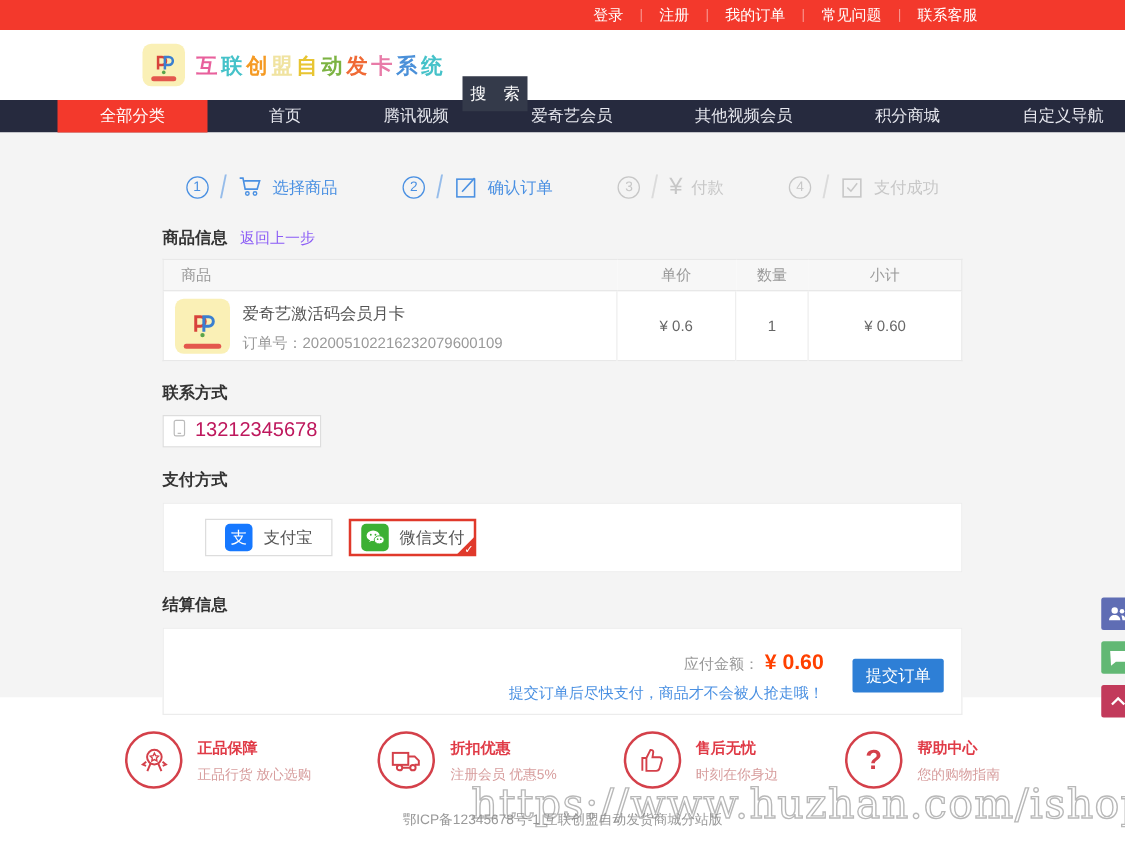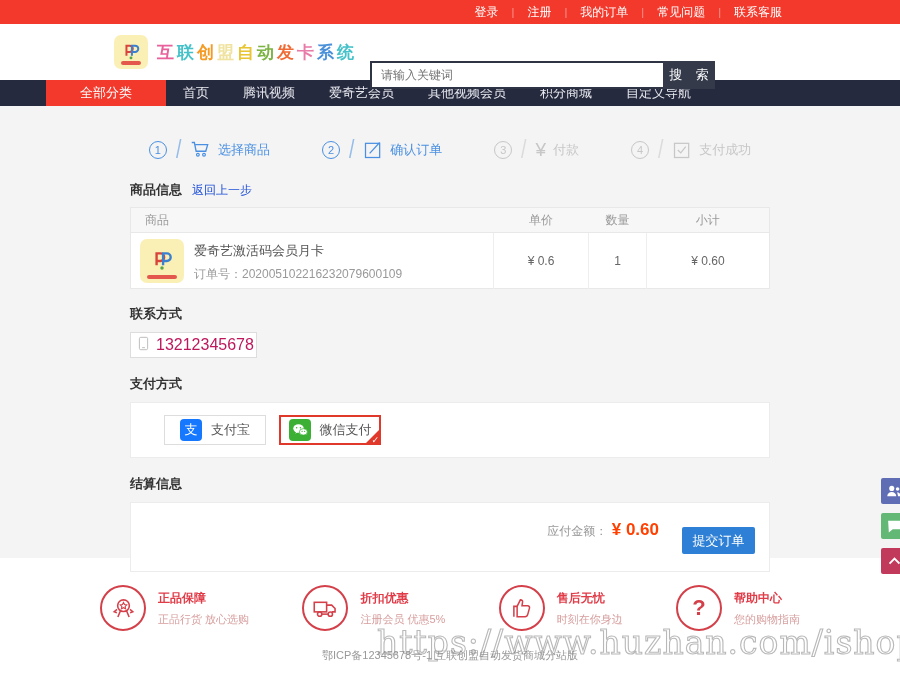--- a/index.html
+++ b/index.html
@@ -16,37 +16,37 @@
   .header { height:56px; position:relative; background:#fff; }
   .logo { position:absolute; left:114px; top:11px; display:flex; align-items:center; gap:9px; cursor:pointer; }
   .logo-icon { width:34px; height:34px; background:#faf0b6; border-radius:7px; position:relative; display:flex; align-items:center; justify-content:center; }
   .logo-strip { position:absolute; bottom:4px; left:7px; right:7px; height:4px; background:#e4574d; border-radius:2px; }
   .logo-text { font-size:17px; font-weight:bold; letter-spacing:3px; }
   .searchbox { position:absolute; left:370px; top:37px; display:flex; }
   .search-input { width:293px; height:28px; border:2px solid #2f3444; border-right:none; padding:0 9px; font-size:12px; color:#555; outline:none; }
   .search-btn { width:52px; height:28px; background:#343a4a; color:#fff; border:none; font-size:13px; letter-spacing:5px; cursor:pointer; padding-left:5px; }
 
   
-  .nav { height:26px; background:#262a3e; display:flex; align-items:stretch; padding-left:46px; }
+  .nav { height:26px; background:#262a3e; display:flex; align-items:stretch; padding-left:46px;gap:32px; }
   .nav-all { width:120px; background:#f3392c; color:#fff; font-size:13px; display:flex; align-items:center; justify-content:center; cursor:pointer; }
   .nav-item { padding:0 17px; color:#e7e8ef; font-size:13px; line-height:26px; cursor:pointer; }
 
   
   .main { background:#f4f4f4; height:452px; padding-top:14px; }
   .steps { display:flex; justify-content:center; gap:52px; padding:14px 0 16px; }
   .step { display:flex; align-items:center; gap:7px; color:#4a90e2; font-size:13px; }
   .step.inactive { color:#c7c7c7; }
   .step-num { width:18px; height:18px; border:1px solid currentColor; border-radius:50%; font-size:11px; display:flex; align-items:center; justify-content:center; }
   .step-slash { font-size:26px; font-weight:100; opacity:.55; margin:0 1px; transform:scaleX(.75); }
   .step-icon { display:flex; align-items:center; }
   .yen-glyph { font-size:19px; line-height:1; }
 
   .section { width:640px; margin:0 auto; }
   .section-title { font-size:13px; font-weight:bold; color:#333; display:flex; align-items:baseline; gap:10px; }
-  .back-link { color:#1d4ed8; font-weight:normal; font-size:12px; cursor:pointer; }
+  .back-link { color:#8b5cf6; font-weight:normal; font-size:12px; cursor:pointer; }
 
   table.order-table { width:640px; border-collapse:collapse; background:#fff; border:1px solid #e8e8e8; font-size:12px; margin-top:8px; }
   .order-table thead th { background:#f7f7f7; height:25px; color:#999; font-weight:normal; border-bottom:1px solid #e8e8e8; }
   .order-table thead th:first-child { text-align:left; padding-left:14px; }
   .order-table tbody td { height:56px; text-align:center; color:#666; }
   .order-table tbody td + td { border-left:1px solid #eee; }
   .prod-cell { display:flex; align-items:flex-end; gap:10px; padding-left:9px; text-align:left; }
   .prod-img { width:44px; height:44px; background:#faf0b6; border-radius:7px; position:relative; display:flex; align-items:center; justify-content:center; flex:none; }
   .prod-name { color:#555; font-size:13px; }
   .prod-order { color:#999; font-size:12px; margin-top:6px; }
@@ -117,21 +117,20 @@
         <path d="M13 15V4h3.5a3.5 3.5 0 010 7H13" fill="none" stroke="#3a7fd0" stroke-width="2.2"></path>
         <circle cx="12" cy="17.5" r="1.6" fill="#5aa44a"></circle>
       </svg>
       <span class="logo-strip"></span>
     </span>
     <span class="logo-text">
       <span style="color: rgb(232, 96, 156);">互</span><span style="color: rgb(69, 194, 201);">联</span><span style="color: rgb(245, 154, 35);">创</span><span style="color: rgb(240, 227, 160);">盟</span><span style="color: rgb(232, 197, 50);">自</span><span style="color: rgb(124, 179, 66);">动</span><span style="color: rgb(240, 106, 53);">发</span><span style="color: rgb(232, 123, 168);">卡</span><span style="color: rgb(74, 144, 217);">系</span><span style="color: rgb(69, 194, 201);">统</span>
     </span>
   </div>
   <div class="searchbox">
-    <input class="search-input" type="text" placeholder="请输入关键词" style="">
     <button class="search-btn">搜 索</button>
   </div>
 </div>
 
 <div class="nav">
   <div class="nav-all">全部分类</div>
   <div class="nav-item">首页</div>
   <div class="nav-item">腾讯视频</div>
   <div class="nav-item">爱奇艺会员</div>
   <div class="nav-item">其他视频会员</div>
@@ -264,20 +263,21 @@
 
     <div class="section-title settle-title">
       <span>结算信息</span>
     </div>
     <div class="panel settle-panel">
       <div class="settle-right">
         <div>
           <span class="amount-label">应付金额：</span>
           <span class="amount">¥ 0.60</span>
         </div>
+        <div class="hint">提交订单后尽快支付，商品才不会被人抢走哦！</div>
       </div>
       <button class="submit-btn">提交订单</button>
     </div>
   </div>
 </div>
 
 <div class="footer">
   <div class="features">
     <div class="feature">
       <span class="f-icon">

